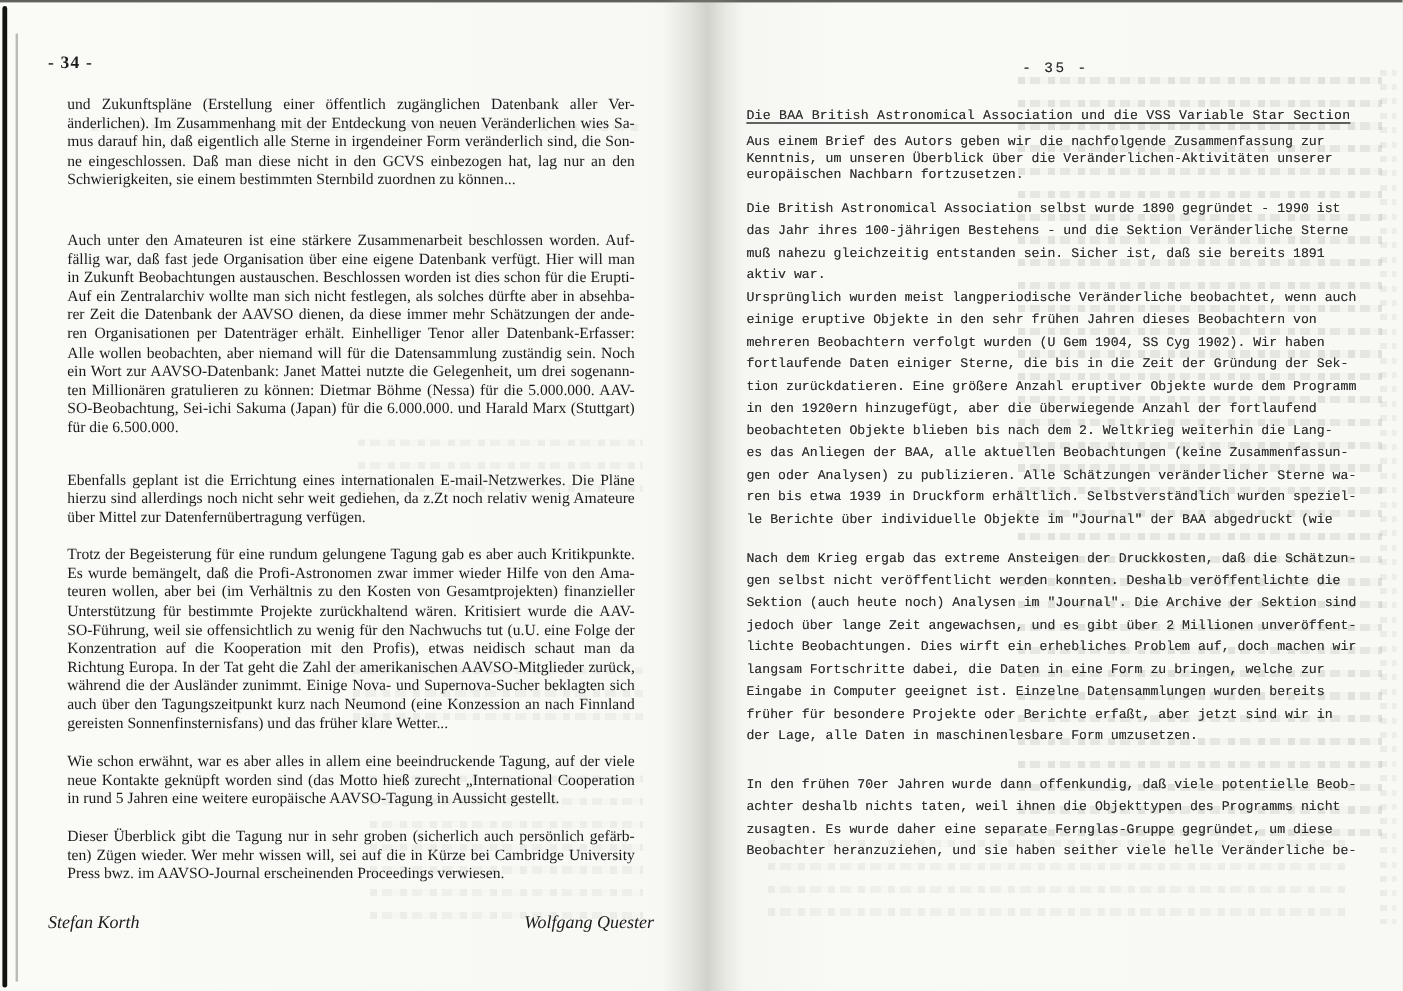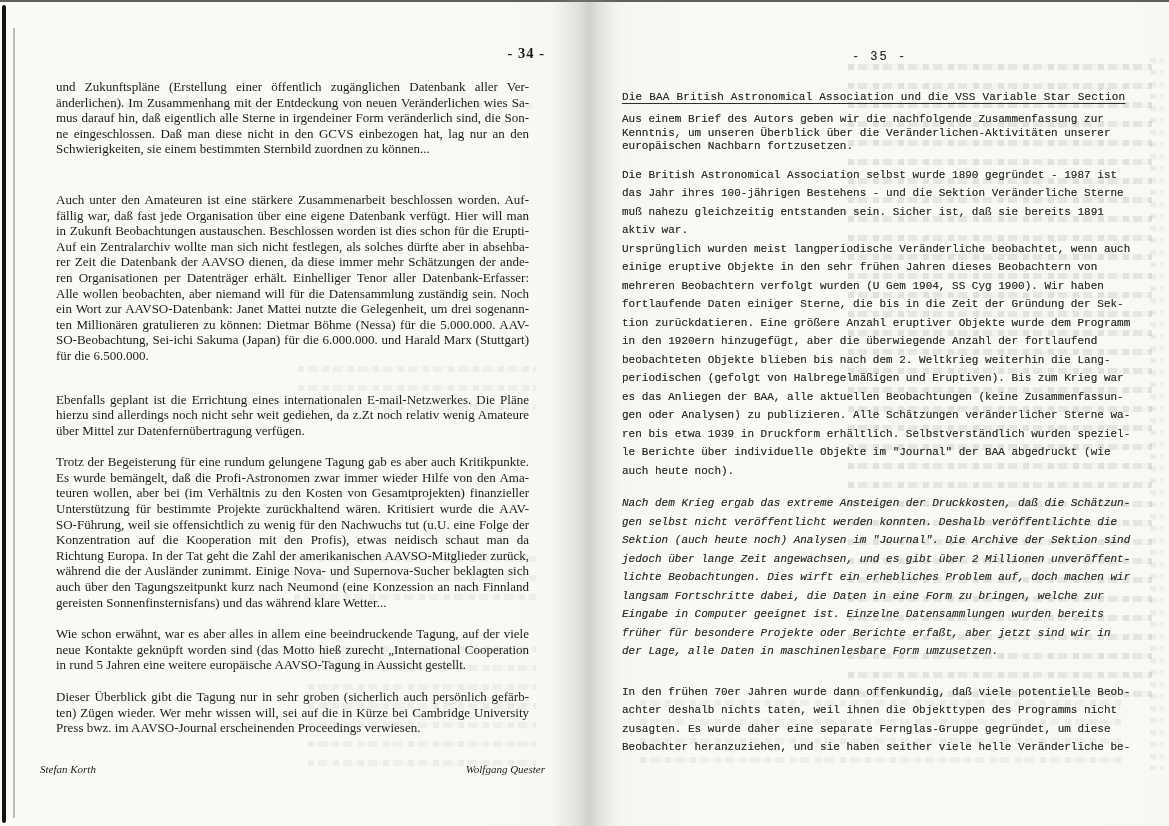--- a/index.html
+++ b/index.html
@@ -34,49 +34,49 @@
   .g7 { left:1150px; top:58px; width:14px; height:712px;
         -webkit-mask-image:repeating-linear-gradient(180deg,#000 0 5px, transparent 5px 12px);
         mask-image:repeating-linear-gradient(180deg,#000 0 5px, transparent 5px 12px); }
 
   
   .page-left {
     position:absolute; left:40px; top:44px; width:505px;
     font-family:"Liberation Serif", serif; font-size:13px; line-height:15.6px; color:#1b1b1b;
   }
   .pageno-left {
-    text-align:right; font-size:14.5px; font-weight:700; letter-spacing:1px;
+    text-align:left; font-size:14.5px; font-weight:700; letter-spacing:1px;
     margin-bottom:14px; line-height:19px;
   }
   .page-left .para { margin:16px; }
   .page-left .para .tline { text-align:justify; text-align-last:justify; }
   .page-left .para .tline.final { text-align-last:left; }
   .p-l0 { margin-bottom:35px !important; }
   .p-l1 { margin-bottom:28px !important; }
   .p-l2 { margin-bottom:10px !important; }
   .p-l3 { margin-bottom:6px  !important; }
   .p-l4 { margin-bottom:9px  !important; }
-  .sigs { display:flex; justify-content:space-between; margin-top:26px; font-style:italic; font-size:11px; }
+  .sigs { display:flex; justify-content:space-between; margin-top:26px; font-style:italic; font-size:15px; }
 
   
   .page-right {
     position:absolute; left:622px; top:48px; width:515px;
     font-family:"Liberation Mono","DejaVu Sans Mono", monospace; font-size:11px; color:#2d2d2d;
     text-shadow:0 0 .5px rgba(40,40,40,.55);
   }
   .pageno-right { text-align:center; font-size:12px; letter-spacing:2px; line-height:19px; }
   .title-right {
     margin-top:21px; margin-bottom:6px; line-height:19px; letter-spacing:.2px;
     text-decoration:underline; text-underline-offset:3px; white-space:pre;
   }
   .page-right .para .tline { white-space:pre; line-height:18.5px; }
   .page-right .para.tight .tline { line-height:13.5px; }
   .p-r0 { margin-bottom:12px; }
   .p-r1 { margin-bottom:14px; }
-  .p-r2 { margin-bottom:22px;font-style:italic; }
+  .p-r2 { margin-bottom:22px; }
 </style>
 </head>
 <body>
 
 <div class="scan">
 
   <div class="edge-top"></div>
   <div class="edge-left-black"></div>
   <div class="edge-left-gray"></div>
   <div class="gutter"></div>
@@ -119,21 +119,21 @@
     <div class="para p-l3">
         <div class="tline">Trotz der Begeisterung für eine rundum gelungene Tagung gab es aber auch Kritikpunkte.</div>
         <div class="tline">Es wurde bemängelt, daß die Profi-Astronomen zwar immer wieder Hilfe von den Ama-</div>
         <div class="tline">teuren wollen, aber bei (im Verhältnis zu den Kosten von Gesamtprojekten) finanzieller</div>
         <div class="tline">Unterstützung für bestimmte Projekte zurückhaltend wären. Kritisiert wurde die AAV-</div>
         <div class="tline">SO-Führung, weil sie offensichtlich zu wenig für den Nachwuchs tut (u.U. eine Folge der</div>
         <div class="tline">Konzentration auf die Kooperation mit den Profis), etwas neidisch schaut man da</div>
         <div class="tline">Richtung Europa. In der Tat geht die Zahl der amerikanischen AAVSO-Mitglieder zurück,</div>
         <div class="tline">während die der Ausländer zunimmt. Einige Nova- und Supernova-Sucher beklagten sich</div>
         <div class="tline">auch über den Tagungszeitpunkt kurz nach Neumond (eine Konzession an nach Finnland</div>
-        <div class="tline final">gereisten Sonnenfinsternisfans) und das während klare Wetter...</div>
+        <div class="tline final">gereisten Sonnenfinsternisfans) und das früher klare Wetter...</div>
       </div>
     <div class="para p-l4">
         <div class="tline">Wie schon erwähnt, war es aber alles in allem eine beeindruckende Tagung, auf der viele</div>
         <div class="tline">neue Kontakte geknüpft worden sind (das Motto hieß zurecht „International Cooperation</div>
         <div class="tline final">in rund 5 Jahren eine weitere europäische AAVSO-Tagung in Aussicht gestellt.</div>
       </div>
     <div class="para">
         <div class="tline">Dieser Überblick gibt die Tagung nur in sehr groben (sicherlich auch persönlich gefärb-</div>
         <div class="tline">ten) Zügen wieder. Wer mehr wissen will, sei auf die in Kürze bei Cambridge University</div>
         <div class="tline final">Press bwz. im AAVSO-Journal erscheinenden Proceedings verwiesen.</div>
@@ -146,37 +146,35 @@
 
   <div class="page-right">
     <div class="pageno-right">- 35 -</div>
     <div class="title-right">Die BAA British Astronomical Association und die VSS Variable Star Section</div>
     <div class="para tight p-r0">
         <div class="tline">Aus einem Brief des Autors geben wir die nachfolgende Zusammenfassung zur</div>
         <div class="tline">Kenntnis, um unseren Überblick über die Veränderlichen-Aktivitäten unserer</div>
         <div class="tline final">europäischen Nachbarn fortzusetzen.</div>
       </div>
     <div class="para p-r1">
-        <div class="tline">Die British Astronomical Association selbst wurde 1890 gegründet - 1987 ist</div>
+        <div class="tline">Die British Astronomical Association selbst wurde 1890 gegründet - 1990 ist</div>
         <div class="tline">das Jahr ihres 100-jährigen Bestehens - und die Sektion Veränderliche Sterne</div>
         <div class="tline">muß nahezu gleichzeitig entstanden sein. Sicher ist, daß sie bereits 1891</div>
         <div class="tline">aktiv war.</div>
         <div class="tline">Ursprünglich wurden meist langperiodische Veränderliche beobachtet, wenn auch</div>
         <div class="tline">einige eruptive Objekte in den sehr frühen Jahren dieses Beobachtern von</div>
-        <div class="tline">mehreren Beobachtern verfolgt wurden (U Gem 1904, SS Cyg 1900). Wir haben</div>
+        <div class="tline">mehreren Beobachtern verfolgt wurden (U Gem 1904, SS Cyg 1902). Wir haben</div>
         <div class="tline">fortlaufende Daten einiger Sterne, die bis in die Zeit der Gründung der Sek-</div>
         <div class="tline">tion zurückdatieren. Eine größere Anzahl eruptiver Objekte wurde dem Programm</div>
         <div class="tline">in den 1920ern hinzugefügt, aber die überwiegende Anzahl der fortlaufend</div>
         <div class="tline">beobachteten Objekte blieben bis nach dem 2. Weltkrieg weiterhin die Lang-</div>
-        <div class="tline">periodischen (gefolgt von Halbregelmäßigen und Eruptiven). Bis zum Krieg war</div>
         <div class="tline">es das Anliegen der BAA, alle aktuellen Beobachtungen (keine Zusammenfassun-</div>
         <div class="tline">gen oder Analysen) zu publizieren. Alle Schätzungen veränderlicher Sterne wa-</div>
         <div class="tline">ren bis etwa 1939 in Druckform erhältlich. Selbstverständlich wurden speziel-</div>
         <div class="tline">le Berichte über individuelle Objekte im "Journal" der BAA abgedruckt (wie</div>
-        <div class="tline final">auch heute noch).</div>
       </div>
     <div class="para p-r2">
         <div class="tline">Nach dem Krieg ergab das extreme Ansteigen der Druckkosten, daß die Schätzun-</div>
         <div class="tline">gen selbst nicht veröffentlicht werden konnten. Deshalb veröffentlichte die</div>
         <div class="tline">Sektion (auch heute noch) Analysen im "Journal". Die Archive der Sektion sind</div>
         <div class="tline">jedoch über lange Zeit angewachsen, und es gibt über 2 Millionen unveröffent-</div>
         <div class="tline">lichte Beobachtungen. Dies wirft ein erhebliches Problem auf, doch machen wir</div>
         <div class="tline">langsam Fortschritte dabei, die Daten in eine Form zu bringen, welche zur</div>
         <div class="tline">Eingabe in Computer geeignet ist. Einzelne Datensammlungen wurden bereits</div>
         <div class="tline">früher für besondere Projekte oder Berichte erfaßt, aber jetzt sind wir in</div>

